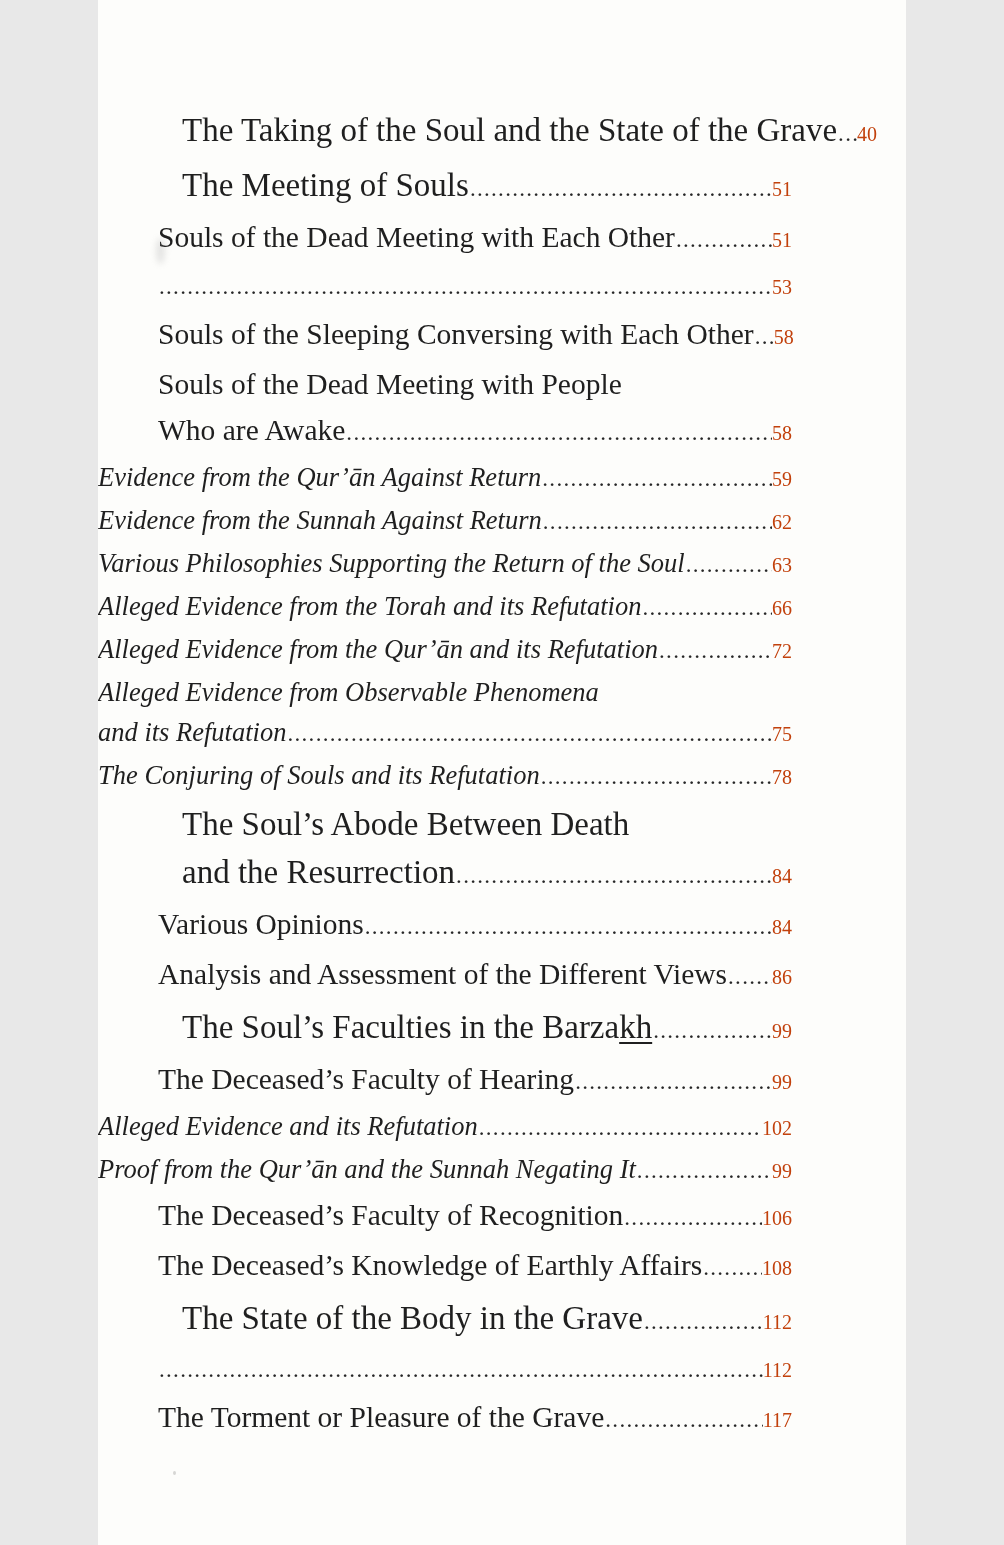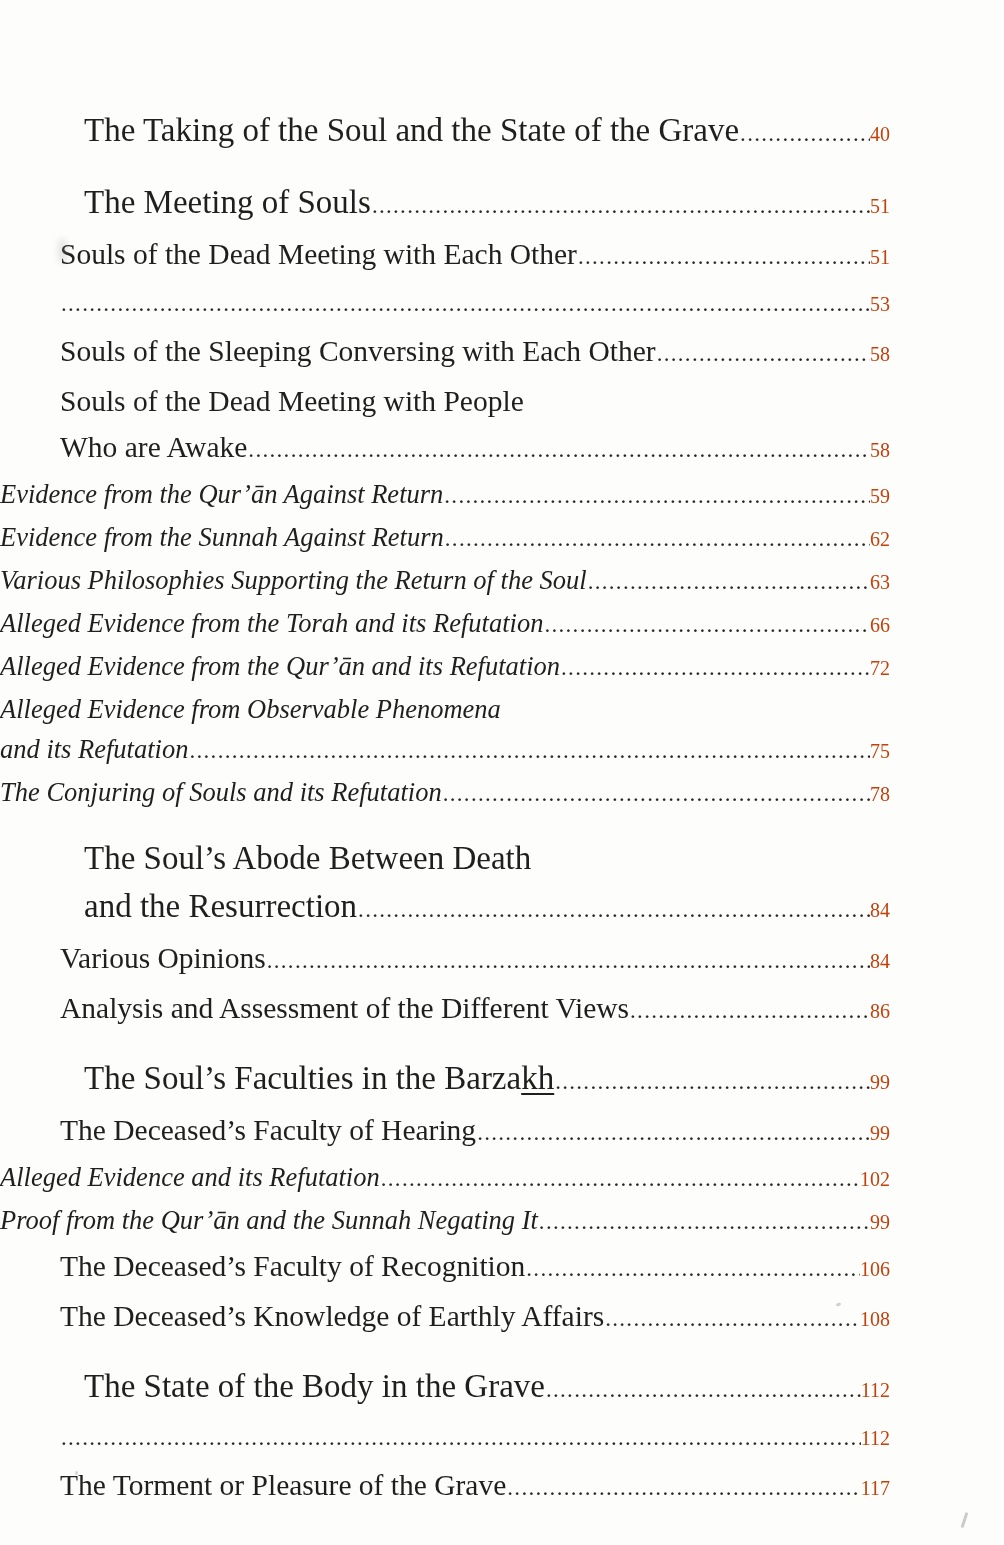--- a/index.html
+++ b/index.html
@@ -2,42 +2,42 @@
 <html><head>
 <meta charset="utf-8">
 <style>
   html, body {
     margin: 0;
     padding: 0;
     background: #e8e8e8;
   }
   .page {
     position: relative;
-    width: 1004px;
+    width: 808px;
     height: 1545px;
     margin: 0 auto;
     background: #fdfdfb;
     color: #1f1f1f;
     font-family: "Liberation Serif", "DejaVu Serif", serif;
     overflow: hidden;
   }
   .toc {
     list-style: none;
     margin: 0;
     padding: 106px 0 0 0;
   }
   .toc-entry {
     margin-bottom: 1px;
     margin-right: 114px;
   }
   .toc-entry.lvl1 {
     margin-left: 84px;
     font-size: 33px;
     line-height: 48px;
-    margin-top: 20px;
+    margin-top: 3px;
   }
   .toc-entry.lvl1:first-child { margin-top: 0; }
   .toc-entry.lvl2 {
     margin-left: 60px;
     font-size: 29.5px;
     line-height: 46px;
   }
   .toc-entry.lvl3 {
     font-size: 26.5px;
     line-height: 40px;

